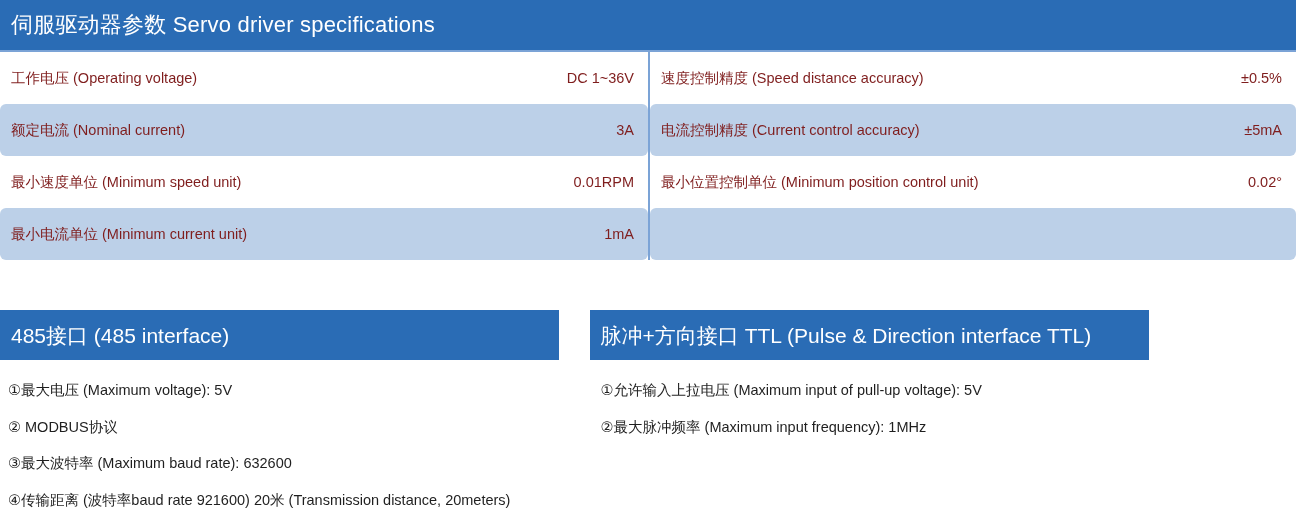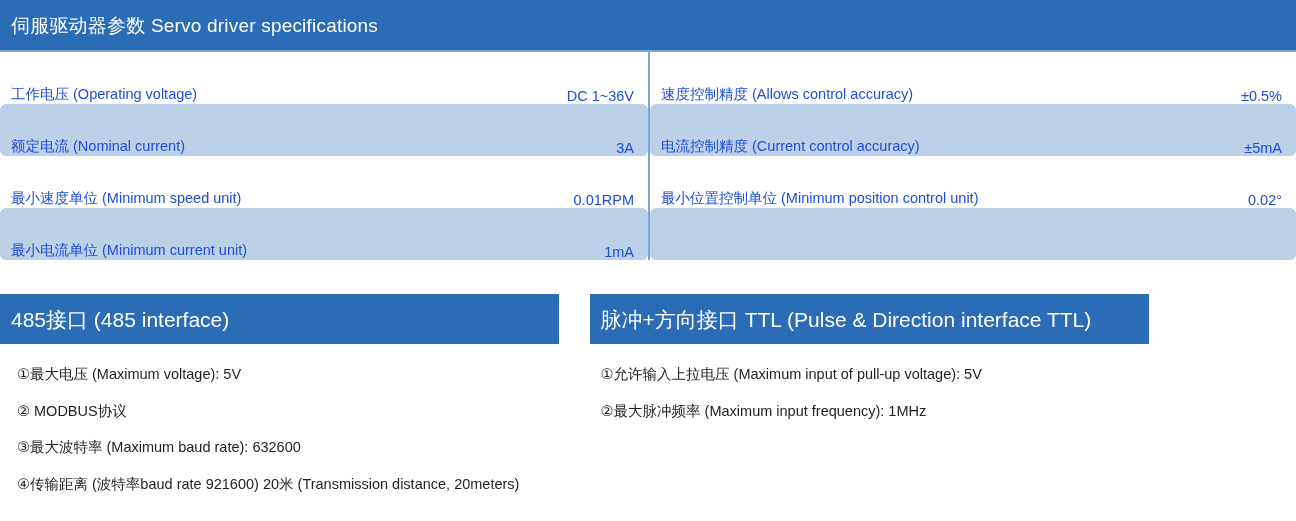--- a/index.html
+++ b/index.html
@@ -19,21 +19,21 @@
   .spec-header {
     height: 50px;
     background: #2a6cb5;
     display: flex;
     align-items: center;
     box-sizing: border-box;
     padding-left: 11px;
   }
   .spec-header-title {
     color: #ffffff;
-    font-size: 19px;
+    font-size: 22px;
     font-weight: 400;
     letter-spacing: 0.2px;
     line-height: 1;
   }
 
   
   .spec-table {
     display: flex;
     width: 1296px;
     border-top: 2px solid #7ba3d6;
@@ -41,40 +41,41 @@
   .spec-col {
     width: 648px;
     box-sizing: border-box;
   }
   .spec-col-right {
     border-left: 2px solid #7ba3d6;
   }
   .spec-row {
     height: 52px;
     display: flex;
-    align-items: flex-end;
+    align-items: center;
     justify-content: space-between;
     box-sizing: border-box;
     padding: 0 14px 0 11px;
     font-size: 14.5px;
-    color: #1d4ed8;
+    color: #7f1d1d;
   }
   .spec-row.odd  { background: #ffffff; }
   .spec-row.even { background: #bcd0e8; border-radius: 6px; }
   .spec-label { white-space: nowrap; }
   .spec-value { white-space: nowrap; }
   .spec-row.blank { justify-content: flex-start; }
 
   
   .mid-gap { height: 34px; background: #ffffff; }
 
   
   .sections {
     display: flex;
     width: 1149px;
+    margin-top: 16px;
   }
   .section {
     box-sizing: border-box;
   }
   .section-left  { width: 630px; }
   .section-spacer{ width: 35px; }
   .section-right { width: 631px; }
 
   .section-header {
     height: 50px;
@@ -88,21 +89,21 @@
     color: #ffffff;
     font-size: 21px;
     font-weight: 400;
     line-height: 1;
     white-space: nowrap;
   }
   .section-body {
     padding-top: 12px;
     box-sizing: border-box;
   }
-  .section-left .section-body  { padding-left: 17px; }
+  .section-left .section-body  { padding-left: 8px; }
   .section-right .section-body { padding-left: 11px; }
   .bullet-item {
     font-size: 14.5px;
     color: #1f1f1f;
     line-height: 1;
     padding: 11px 0;
     white-space: nowrap;
   }
 </style>
 </head>
@@ -128,21 +129,21 @@
       <span class="spec-value">0.01RPM</span>
     </div>
     <div class="spec-row even">
       <span class="spec-label">最小电流单位 (Minimum current unit)</span>
       <span class="spec-value">1mA</span>
     </div>
   </div>
 
   <div class="spec-col spec-col-right">
     <div class="spec-row odd">
-      <span class="spec-label">速度控制精度 (Allows control accuracy)</span>
+      <span class="spec-label">速度控制精度 (Speed distance accuracy)</span>
       <span class="spec-value">±0.5%</span>
     </div>
     <div class="spec-row even">
       <span class="spec-label">电流控制精度 (Current control accuracy)</span>
       <span class="spec-value">±5mA</span>
     </div>
     <div class="spec-row odd">
       <span class="spec-label">最小位置控制单位 (Minimum position control unit)</span>
       <span class="spec-value">0.02°</span>
     </div>

